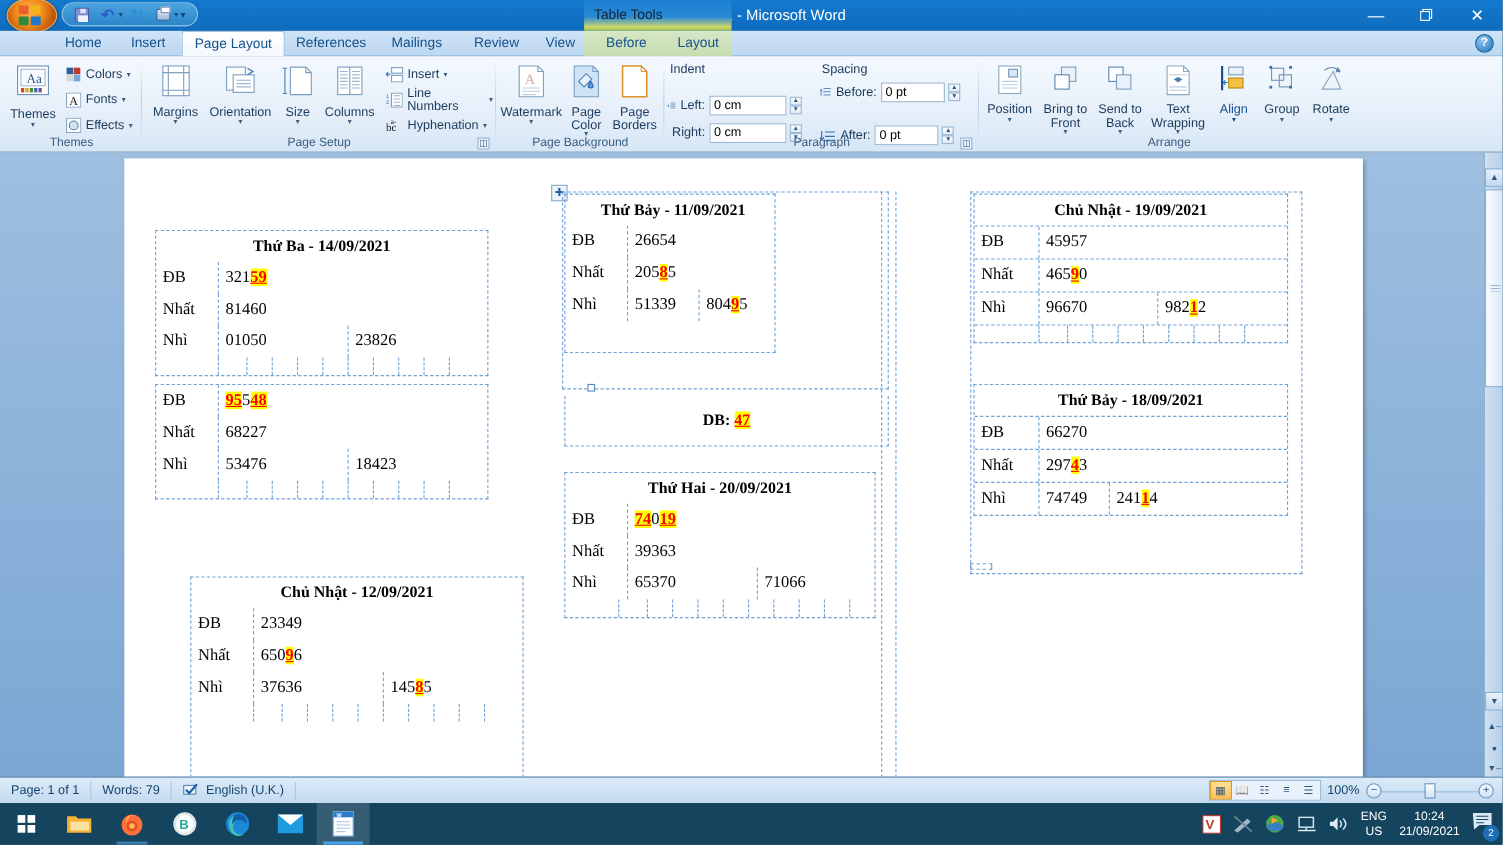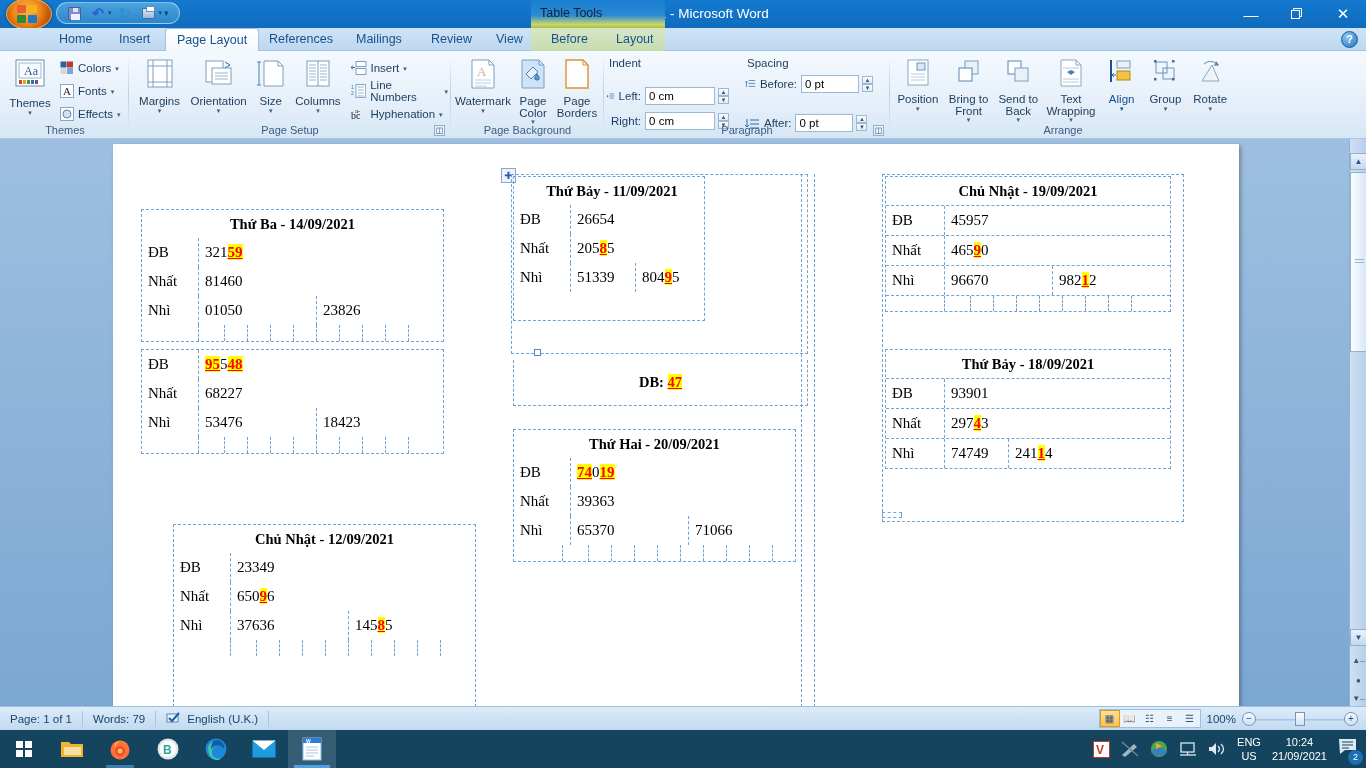--- a/index.html
+++ b/index.html
@@ -859,21 +859,21 @@
           <div class="tick" style="flex:none;width:23px"></div>
             <div class="tick" style="flex:none;width:23px"></div>
           <div class="tick" style="flex:none;width:23px"></div>
         </div>
       </div>
 
       <div class="tbl" style="left:772px; top:205px; width:286px; border:1px dashed #6ea2d8;">
         <div class="ttitle">Thứ Bảy - 18/09/2021</div>
         <div class="trow guide-t">
           <div class="tcell lbl" style="width:58px">ĐB</div>
-          <div class="tcell guide" style="flex:1"><span>93901</span></div>
+          <div class="tcell guide" style="flex:1"><span>66270</span></div>
         </div>
         <div class="trow guide-t">
           <div class="tcell lbl" style="width:58px">Nhất</div>
           <div class="tcell guide" style="flex:1"><span>297<hl>4</hl>3</span></div>
         </div>
         <div class="trow guide-t">
           <div class="tcell lbl" style="width:58px">Nhì</div>
           <div class="tcell guide" style="width:64px"><span>74749</span></div>
           <div class="tcell guide" style="flex:1"><span>241<hl>1</hl>4</span></div>
         </div>

